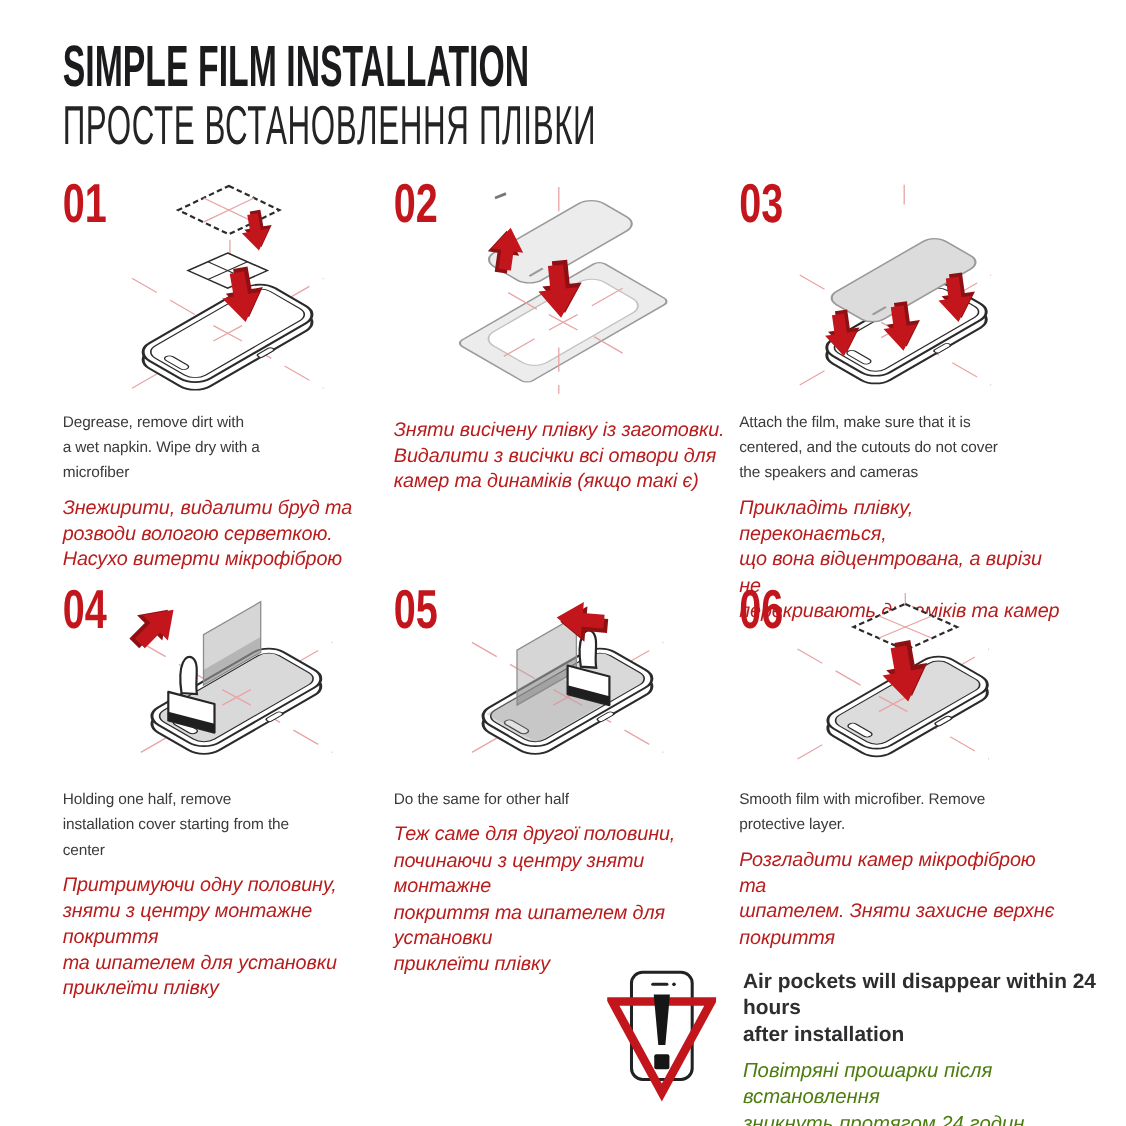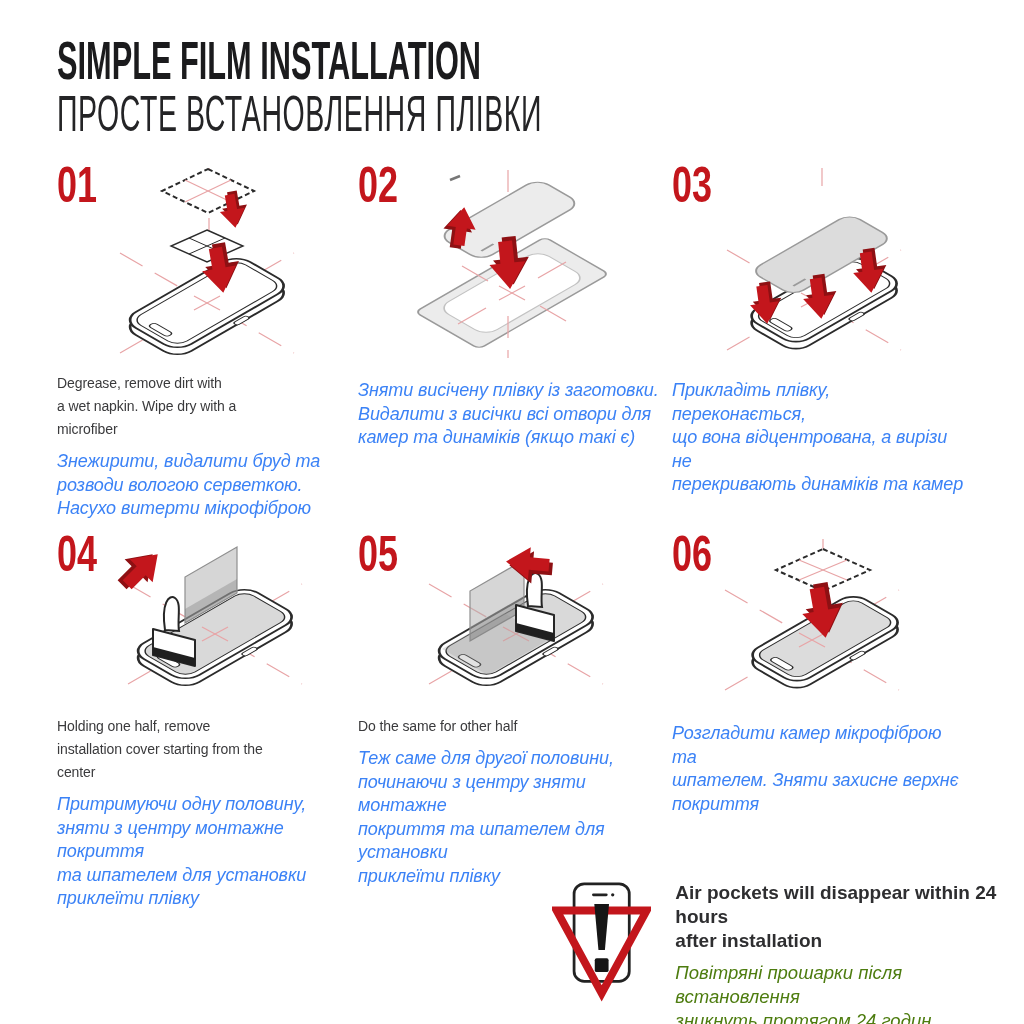--- a/index.html
+++ b/index.html
@@ -22,21 +22,21 @@
   }
   .step{position:relative;}
   .step-number{
     margin:0;font-size:50px;line-height:1;font-weight:700;color:#c3161c;
     transform:scaleX(.72);transform-origin:0 0;position:absolute;top:2px;left:0;
   }
   .illo{position:relative;}
   .row1 .illo{height:204px;margin-top:8px;}
   .row2 .illo{height:176px;margin-top:10px;overflow:visible;}
   .txt-en{white-space:pre-line;font-size:14px;line-height:23px;font-weight:400;color:#3a3a3c;margin:2px 0 0;letter-spacing:-.1px;}
-  .txt-ua{white-space:pre-line;font-size:18px;line-height:23.5px;font-style:italic;color:#3b82f6;margin:9px 0 0;letter-spacing:-.1px;}
+  .txt-ua{white-space:pre-line;font-size:18px;line-height:23.5px;font-style:italic;color:#b91c1c;margin:9px 0 0;letter-spacing:-.1px;}
   .warning{position:absolute;left:552px;top:876px;display:flex;gap:24px;align-items:flex-start;}
   .warn-en{white-space:pre-line;font-weight:700;font-size:19px;line-height:24px;color:#2e2e30;margin:5px 0 0;}
   .warn-ua{white-space:pre-line;font-style:italic;font-size:18.5px;line-height:24px;color:#4d7c0f;margin:8px 0 0;}
   svg{display:block;}
 </style>
 </head>
 <body>
 
 <div class="page">
 
@@ -168,20 +168,23 @@
           <g transform="translate(147,136) rotate(-8) scale(0.85)">
             <polygon points="-7,-28 7,-28 7,-6 18,-6 0,20 -18,-6 -7,-6" transform="translate(4,-4)" fill="#8e1013"></polygon>
             <polygon points="-7,-28 7,-28 7,-6 18,-6 0,20 -18,-6 -7,-6" fill="#c3161c"></polygon>
           </g>
           <g transform="translate(197,110) rotate(-8) scale(0.85)">
             <polygon points="-7,-28 7,-28 7,-6 18,-6 0,20 -18,-6 -7,-6" transform="translate(4,-4)" fill="#8e1013"></polygon>
             <polygon points="-7,-28 7,-28 7,-6 18,-6 0,20 -18,-6 -7,-6" fill="#c3161c"></polygon>
           </g>
         </svg>
       </div>
+      <p class="txt-en">Attach the film, make sure that it is
+centered, and the cutouts do not cover
+the speakers and cameras</p>
       <p class="txt-ua">Прикладіть плівку, переконається,
 що вона відцентрована, а вирізи не
 перекривають динаміків та камер</p>
     </section>
 
     <section class="step row2">
       <p class="step-number">04</p>
       <div class="illo">
         <svg width="290" height="170" viewBox="0 0 290 170">
           <line x1="71" y1="147" x2="245" y2="47" stroke="#e8a4a6" stroke-width="1.2" stroke-dasharray="26 14"></line>
@@ -289,20 +292,22 @@
             <polygon points="0,-21 47,0 0,21 -47,0" fill="#fff" stroke="#2b2b2b" stroke-width="2" stroke-dasharray="5 3"></polygon>
             <line x1="-24" y1="-10" x2="24" y2="10" stroke="#e8a4a6" stroke-width="1.2"></line>
             <line x1="24" y1="-10" x2="-24" y2="10" stroke="#e8a4a6" stroke-width="1.2"></line>
           </g>
           <g transform="translate(150,80) rotate(-10) scale(1.05)">
             <polygon points="-7,-28 7,-28 7,-6 18,-6 0,20 -18,-6 -7,-6" transform="translate(4,-4)" fill="#8e1013"></polygon>
             <polygon points="-7,-28 7,-28 7,-6 18,-6 0,20 -18,-6 -7,-6" fill="#c3161c"></polygon>
           </g>
         </svg>
       </div>
+      <p class="txt-en">Smooth film with microfiber. Remove
+protective layer.</p>
       <p class="txt-ua">Розгладити камер мікрофіброю та
 шпателем. Зняти захисне верхнє
 покриття</p>
     </section>
 
   </main>
 
   <footer class="warning">
     <svg width="108" height="126" viewBox="0 0 108 126">
       <rect x="24" y="3" width="60" height="106" rx="11" fill="#fff" stroke="#222" stroke-width="3"></rect>

